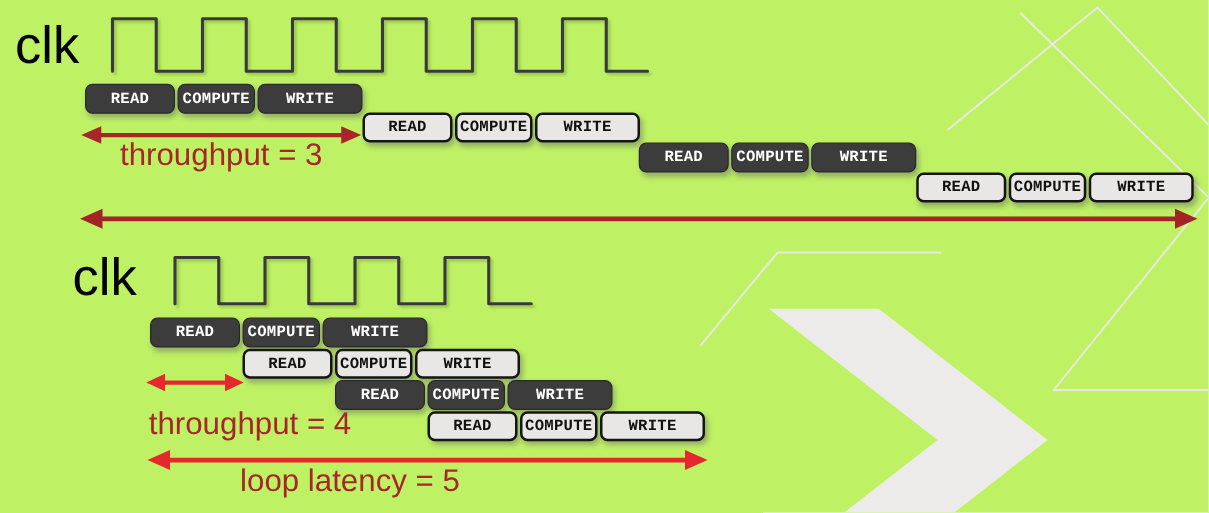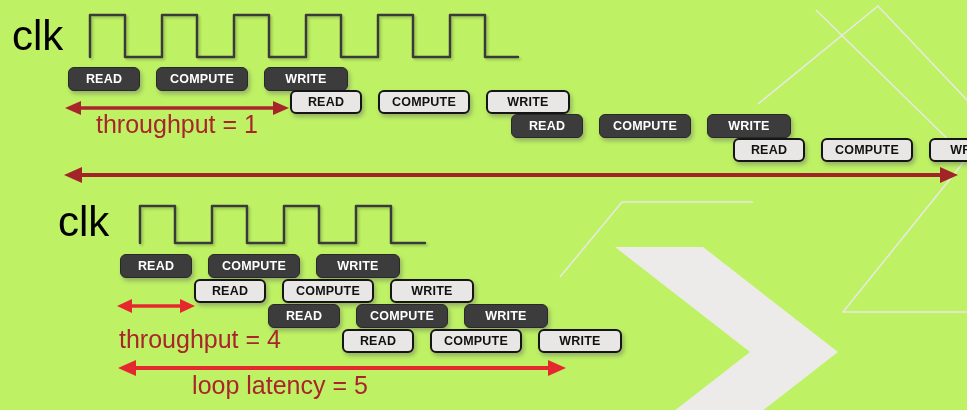--- a/index.html
+++ b/index.html
@@ -11,28 +11,28 @@
   .decor{position:absolute; inset:0; z-index:0;}
   .layer{position:absolute; inset:0; z-index:1;}
 
   .clk-label{
     position:absolute; font-size:42px; color:#000; line-height:1;
     letter-spacing:0px;
   }
   .clock{position:absolute; filter:drop-shadow(2px 2px 1px rgba(0,0,0,0.18));}
   .clock path{fill:none; stroke:#3a3a3a; stroke-width:2.5; stroke-linejoin:round; stroke-linecap:round;}
 
-  .row{position:absolute; display:flex; gap:16px;}
+  .row{position:absolute; display:flex; gap:2px;font-family:Liberation Mono, monospace;}
   .box{
     height:24px; box-sizing:border-box; border-radius:6px;
     display:flex; align-items:center; justify-content:center;
     font-size:12.5px; font-weight:600; letter-spacing:.2px;
     box-shadow:2px 3px 4px rgba(100,100,100,.45);
   }
-  .w-read{width:72px}.w-compute{width:92px}.w-write{width:84px}
+  .w-read{width:72px}.w-compute{width:62px}.w-write{width:84px}
   .dark{background:#3d3c3c; color:#fff; border:1px solid #2a2929;}
   .light{background:#e8e7e5; color:#111; border:2px solid #151515;}
 
   .arrow{position:absolute;}
   .ann{
     position:absolute; text-align:center; line-height:1;
     font-size:25px; color:#a8262b;
   }
 </style>
 </head>
@@ -75,21 +75,21 @@
       <div class="box light w-read">READ</div>
       <div class="box light w-compute">COMPUTE</div>
       <div class="box light w-write">WRITE</div>
     </div>
 
     <svg class="arrow" style="left:64px; top:100px;" width="226" height="16" viewBox="0 0 226 16">
       <line x1="14" y1="8" x2="212" y2="8" stroke="#a8262b" stroke-width="3.4"></line>
       <polygon points="17,1 1,8 17,15" fill="#a8262b"></polygon>
       <polygon points="209,1 225,8 209,15" fill="#a8262b"></polygon>
     </svg>
-    <div class="ann" style="left:64px; top:112px; width:226px;">throughput = 1</div>
+    <div class="ann" style="left:64px; top:112px; width:226px;">throughput = 3</div>
 
     <svg class="arrow" style="left:62px; top:166px;" width="898" height="18" viewBox="0 0 898 18">
       <line x1="16" y1="9" x2="882" y2="9" stroke="#a22428" stroke-width="3.8"></line>
       <polygon points="20,1 2,9 20,17" fill="#a22428"></polygon>
       <polygon points="878,1 896,9 878,17" fill="#a22428"></polygon>
     </svg>
 
     <div class="clk-label" style="left:58px; top:201px;">clk</div>
 
     <svg class="clock" style="left:138px; top:204px;" width="290" height="42" viewBox="0 0 290 42">

